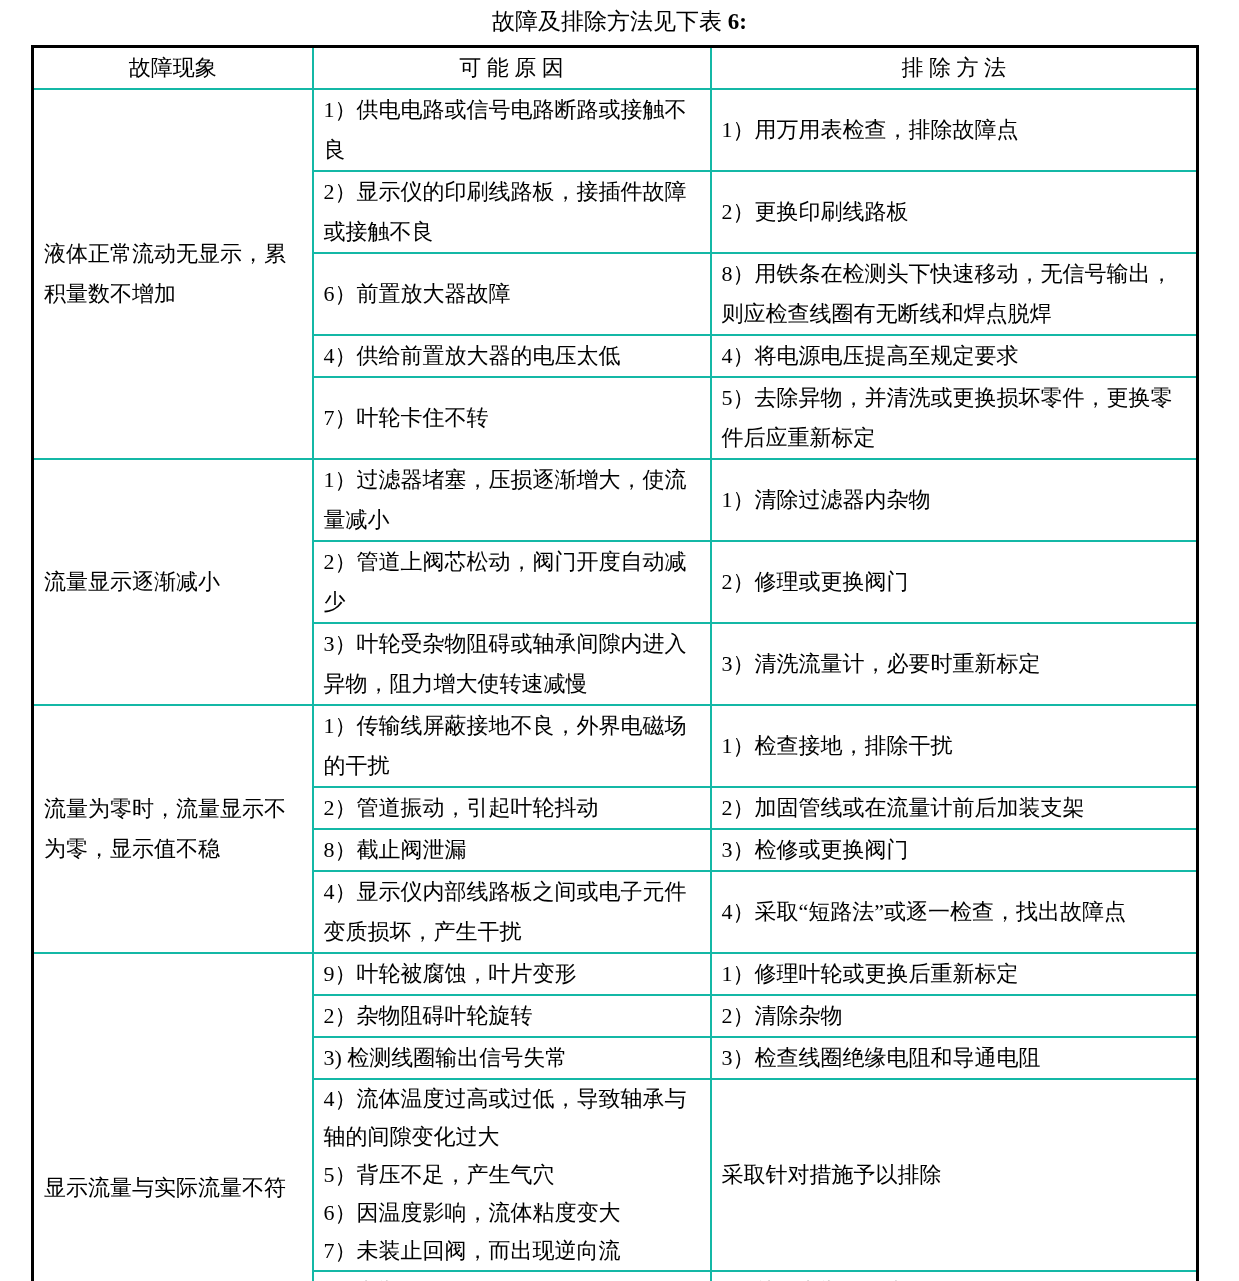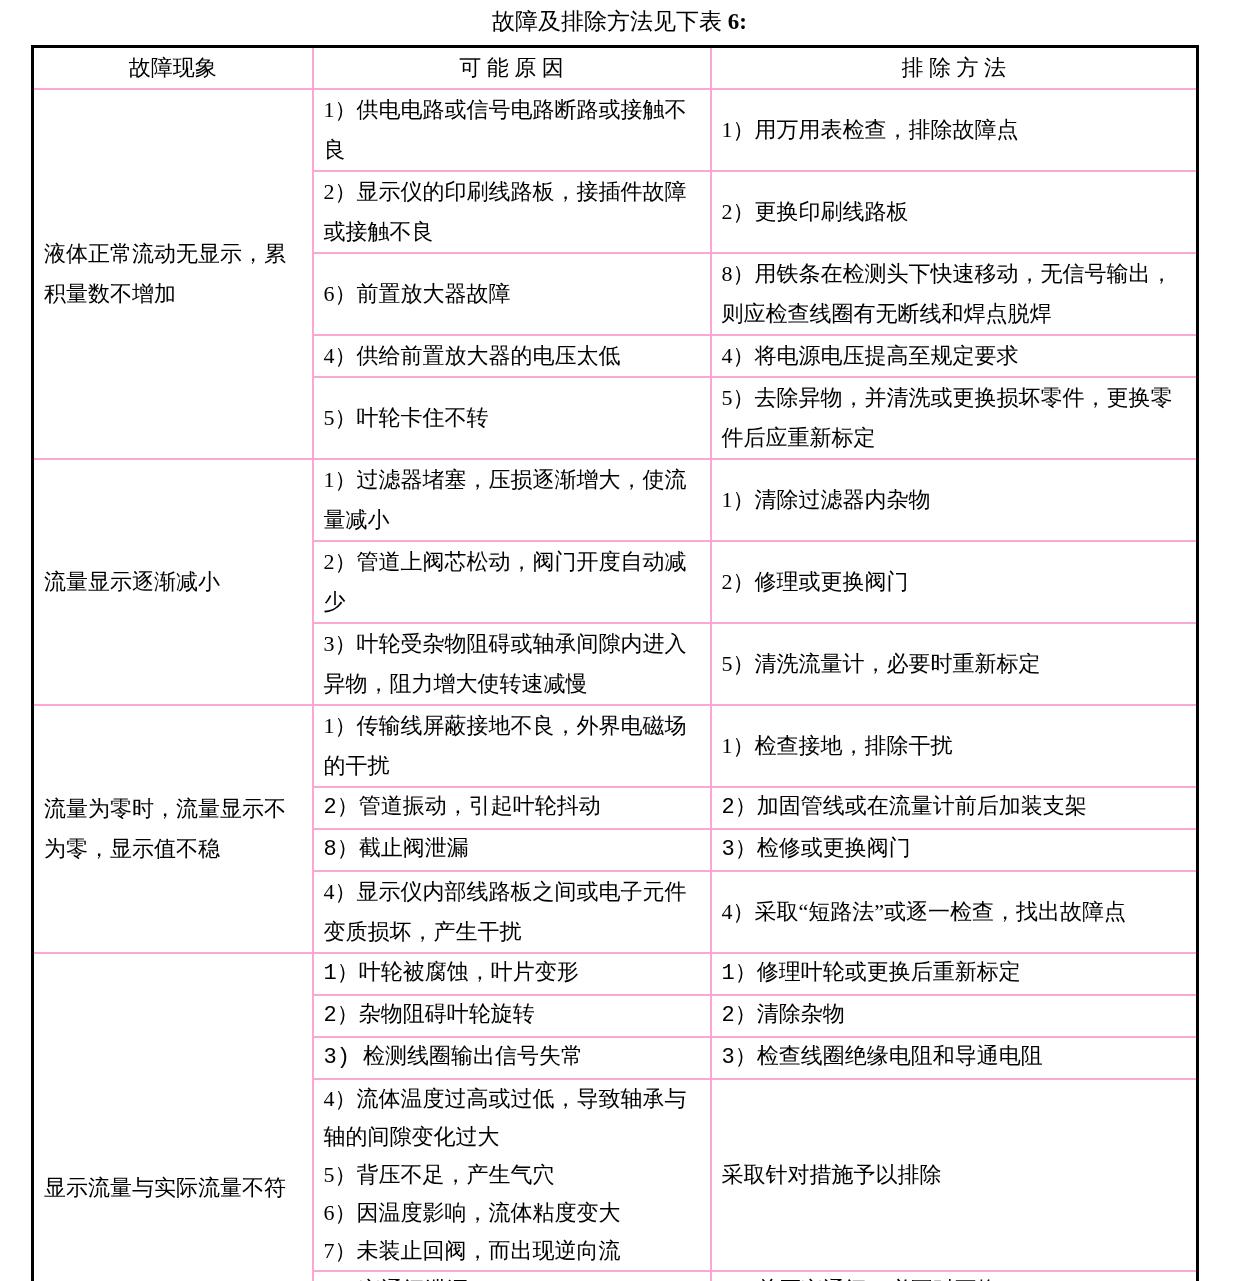--- a/index.html
+++ b/index.html
@@ -33,35 +33,35 @@
     border-collapse: collapse;
     table-layout: fixed;
     width: 1165px;
     margin-left: 31px;
     border: 3px solid #000;
   }
   col.c1 { width: 280px; }
   col.c2 { width: 398px; }
   col.c3 { width: 487px; }
   td {
-    border: 2px solid #f9a8d4;
+    border: 2px solid #14b8a6;
     padding: 0 10px;
     font-size: 22px;
     line-height: 40px;
     vertical-align: middle;
     text-align: left;
     word-break: break-all;
     box-sizing: border-box;
   }
   thead td {
     text-align: center;
     height: 40px;
     white-space: pre;
   }
-  tr.h40  td.rc { height: 40px; font-family: Liberation Mono, monospace; }
+  tr.h40  td.rc { height: 40px; }
   tr.h80  td.rc { height: 80px; }
   tr.h78  td.rc { height: 78px; }
   tr.h38  td.rc { height: 38px; margin-top: 28px; }
   tr.h82  td.rc { height: 82px; }
   tr.h188 td.rc { height: 188px; margin-left: 16px; }
   td.multi { line-height: 38px; }
   td.sym-down { padding-top: 110px; }
 </style>
 </head>
 <body>
@@ -96,36 +96,36 @@
       </tr>
       <tr class="h78">
         <td class="rc">6）前置放大器故障</td>
         <td class="rc">8）用铁条在检测头下快速移动，无信号输出，则应检查线圈有无断线和焊点脱焊</td>
       </tr>
       <tr class="h38">
         <td class="rc">4）供给前置放大器的电压太低</td>
         <td class="rc">4）将电源电压提高至规定要求</td>
       </tr>
       <tr class="h82">
-        <td class="rc">5）叶轮卡住不转</td>
+        <td class="rc">7）叶轮卡住不转</td>
         <td class="rc">5）去除异物，并清洗或更换损坏零件，更换零件后应重新标定</td>
       </tr>
 
       <tr class="h80">
         <td rowspan="3">流量显示逐渐减小</td>
         <td class="rc">1）过滤器堵塞，压损逐渐增大，使流量减小</td>
         <td class="rc">1）清除过滤器内杂物</td>
       </tr>
       <tr class="h80">
         <td class="rc">2）管道上阀芯松动，阀门开度自动减少</td>
         <td class="rc">2）修理或更换阀门</td>
       </tr>
       <tr class="h80">
         <td class="rc">3）叶轮受杂物阻碍或轴承间隙内进入异物，阻力增大使转速减慢</td>
-        <td class="rc">5）清洗流量计，必要时重新标定</td>
+        <td class="rc">3）清洗流量计，必要时重新标定</td>
       </tr>
 
       <tr class="h80">
         <td rowspan="4">流量为零时，流量显示不为零，显示值不稳</td>
         <td class="rc">1）传输线屏蔽接地不良，外界电磁场的干扰</td>
         <td class="rc">1）检查接地，排除干扰</td>
       </tr>
       <tr class="h40">
         <td class="rc">2）管道振动，引起叶轮抖动</td>
         <td class="rc">2）加固管线或在流量计前后加装支架</td>
@@ -134,21 +134,21 @@
         <td class="rc">8）截止阀泄漏</td>
         <td class="rc">3）检修或更换阀门</td>
       </tr>
       <tr class="h80">
         <td class="rc">4）显示仪内部线路板之间或电子元件变质损坏，产生干扰</td>
         <td class="rc">4）采取“短路法”或逐一检查，找出故障点</td>
       </tr>
 
       <tr class="h40">
         <td rowspan="5" class="sym-down">显示流量与实际流量不符</td>
-        <td class="rc">1）叶轮被腐蚀，叶片变形</td>
+        <td class="rc">9）叶轮被腐蚀，叶片变形</td>
         <td class="rc">1）修理叶轮或更换后重新标定</td>
       </tr>
       <tr class="h40">
         <td class="rc">2）杂物阻碍叶轮旋转</td>
         <td class="rc">2）清除杂物</td>
       </tr>
       <tr class="h40">
         <td class="rc">3) 检测线圈输出信号失常</td>
         <td class="rc">3）检查线圈绝缘电阻和导通电阻</td>
       </tr>

